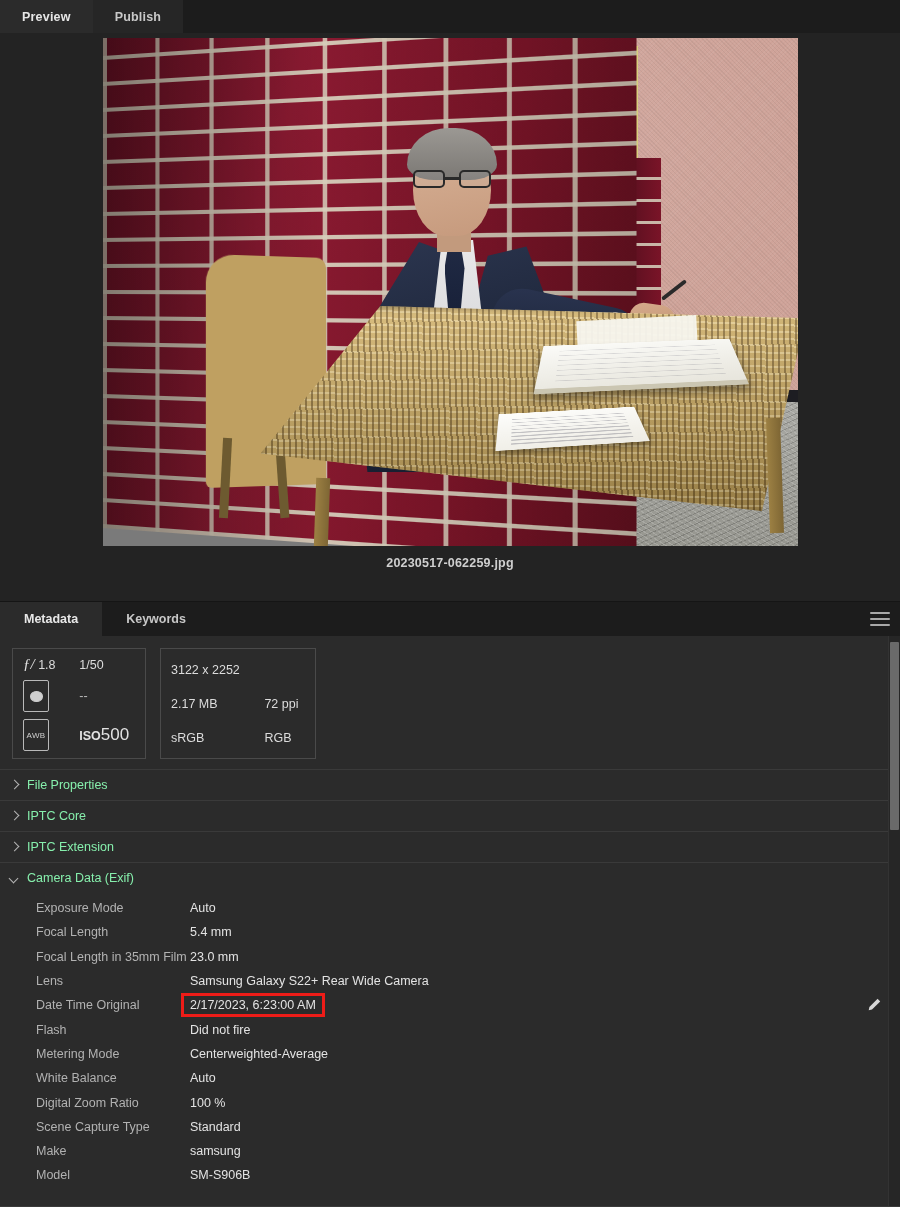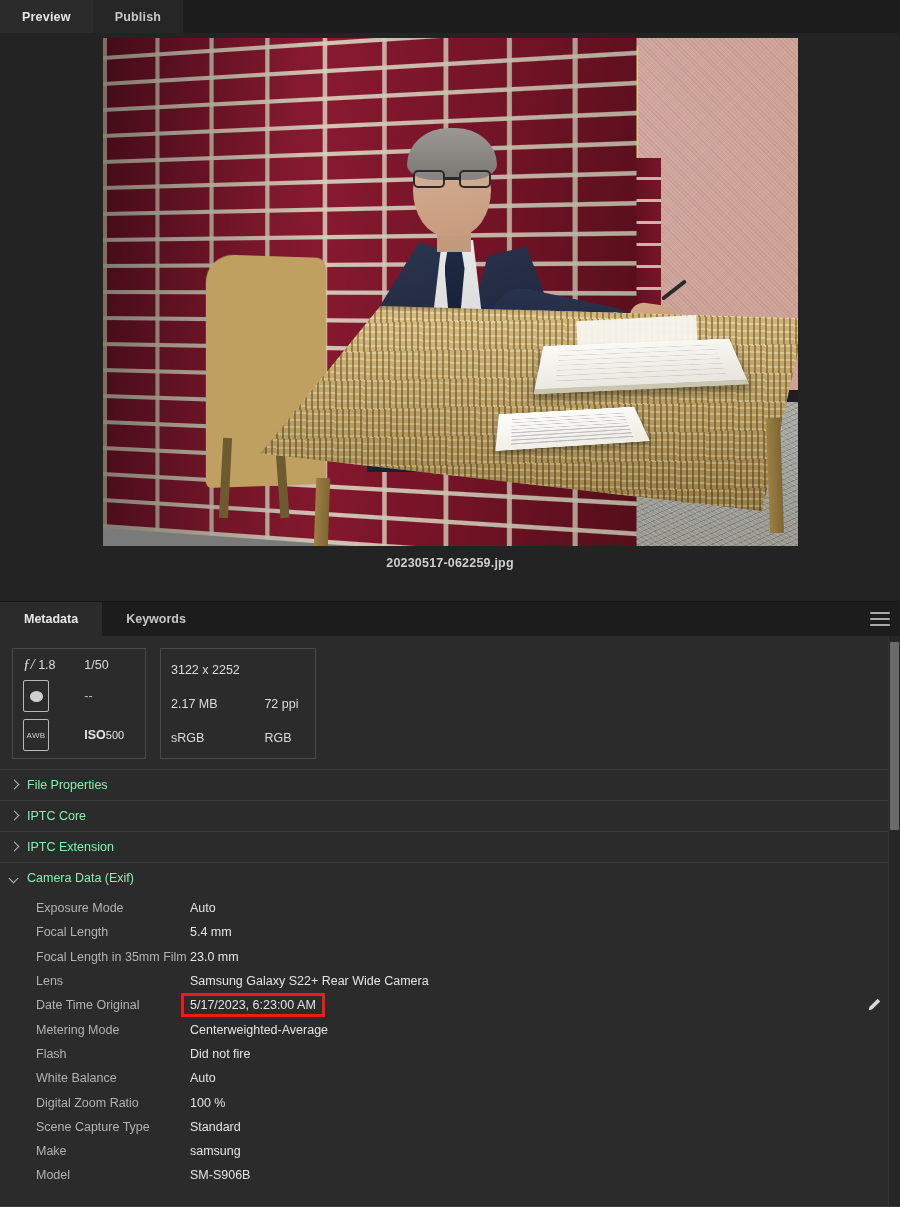--- a/index.html
+++ b/index.html
@@ -341,21 +341,21 @@
     border:1.5px solid #b9b9b9; width:26px; height:32px; border-radius:2px;
     font-size:8px; color:#cfcfcf; letter-spacing:.3px;
   }
   .icon-meter { position:relative; }
   .icon-meter::before{
     content:""; width:11px; height:9px; border:1.5px solid #cfcfcf; border-radius:50%;
     background:#cfcfcf;
   }
   .iso-label { font-size:12.5px; color:#e2e2e2; }
   .iso-label b { font-weight:bold; }
-  .iso-label span { font-size:11px; }
+  .iso-label span { font-size:17px; }
 
   
   .sections { position:relative; }
   .sec-header {
     display:flex; align-items:center; gap:8px;
     height: 31px; padding-left: 10px;
     border-top: 1px solid #3a3a3a;
     font-size: 12.5px; color:#86efac;
     cursor: pointer;
     background:#2b2b2b;
@@ -553,34 +553,34 @@
           <div class="row">
             <div class="k">Focal Length in 35mm Film</div>
             <div class="v">23.0 mm</div>
           </div>
           <div class="row">
             <div class="k">Lens</div>
             <div class="v">Samsung Galaxy S22+ Rear Wide Camera</div>
           </div>
           <div class="row highlight">
             <div class="k">Date Time Original</div>
-            <div class="v">5/17/2023, 6:23:00 AM</div>
+            <div class="v">2/17/2023, 6:23:00 AM</div>
             <svg class="pencil-icon" viewBox="0 0 16 16">
               <path d="M11.6 1.8l2.6 2.6-8.2 8.2-3.3.7.7-3.3z" fill="#d8d8d8"></path>
             </svg>
           </div>
           <div class="row">
+            <div class="k">Flash</div>
+            <div class="v">Did not fire</div>
+          </div>
+          <div class="row">
             <div class="k">Metering Mode</div>
             <div class="v">Centerweighted-Average</div>
           </div>
           <div class="row">
-            <div class="k">Flash</div>
-            <div class="v">Did not fire</div>
-          </div>
-          <div class="row">
             <div class="k">White Balance</div>
             <div class="v">Auto</div>
           </div>
           <div class="row">
             <div class="k">Digital Zoom Ratio</div>
             <div class="v">100 %</div>
           </div>
           <div class="row">
             <div class="k">Scene Capture Type</div>
             <div class="v">Standard</div>

